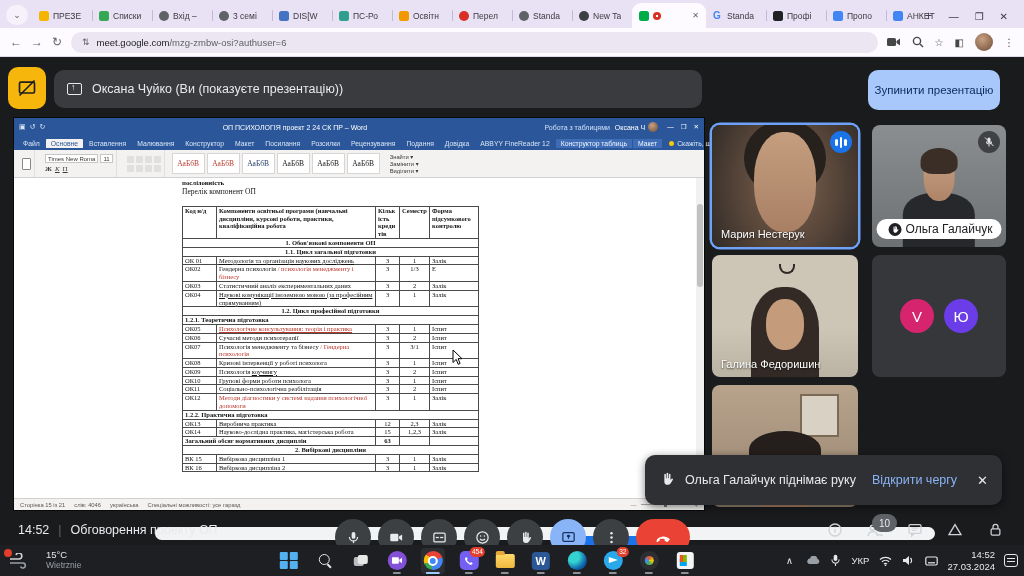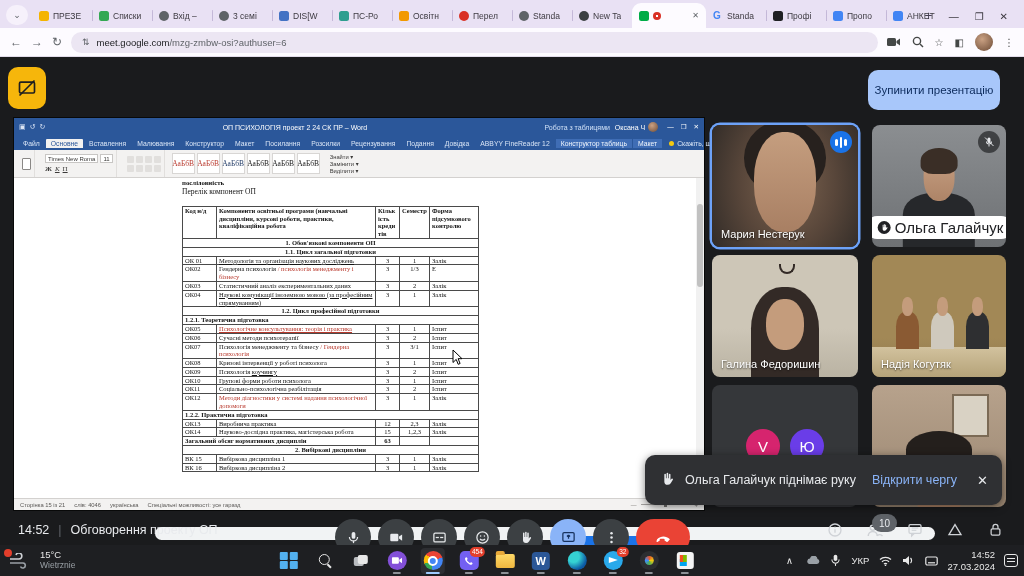--- a/index.html
+++ b/index.html
@@ -64,21 +64,21 @@
   .w-ribbon{height:28px;background:#f3f2f1;border-bottom:1px solid #d3d1cf;display:flex;align-items:center;gap:7px;padding:0 5px;font-size:6px;color:#3b3a39}
   .rg{display:flex;flex-direction:column;gap:2px;justify-content:center;height:100%;padding:0 3px;border-right:1px solid #e1dfdd}
   .clip{width:9px;height:12px;border:1px solid #8a8886;background:#fff;border-radius:1px}
   .fontbox{display:flex;gap:2px}
   .fsel{border:1px solid #c8c6c4;background:#fff;padding:0 2px;height:9px;line-height:8px;white-space:nowrap}
   .fmt{display:flex;gap:3px;font-family:"Liberation Serif",serif;font-size:7px}
   .fmt .b{font-weight:bold}.fmt .i{font-style:italic}.fmt .u{text-decoration:underline}
   .sqrow{display:flex;gap:2px}
   .msq{width:7px;height:7px;background:#e1dfdd;border-radius:1px}
   .chips{display:flex;gap:2px;align-items:center}
-  .chip{width:23px;height:21px;background:#fff;border:1px solid #d8d6d4;font-family:"Liberation Serif",serif;
+  .chip{width:33px;height:21px;background:#fff;border:1px solid #d8d6d4;font-family:"Liberation Serif",serif;
     font-size:7.5px;display:flex;align-items:center;justify-content:center}
   .editg{display:flex;flex-direction:column;gap:1px;font-size:5.8px;color:#3b3a39;border-right:none}
   .w-doc{position:absolute;top:60px;left:0;right:8px;bottom:12px;background:#fff;overflow:hidden}
   .w-scroll{position:absolute;top:60px;right:0;width:8px;bottom:12px;background:#f1f1f1}
   .w-thumb{position:absolute;left:1px;width:6px;top:8%;height:26%;background:#c1c1c1;border-radius:3px}
   .page-content{position:absolute;left:168px;top:1px;width:302px}
   .lead{font:bold 6.8px/1.1 "Liberation Serif",serif;color:#141414;height:6px;overflow:hidden}
   .dhead{font:7.5px/1.3 "Liberation Serif",serif;color:#141414;margin:2px 0 9px}
   table.doct{border-collapse:collapse;table-layout:fixed;width:296px;font:6.5px/1.2 "Liberation Serif",serif;color:#141414}
   table.doct td{border:1px solid #4a4a4a;padding:0 2px;vertical-align:top}
@@ -93,21 +93,21 @@
   .zoomer{margin-left:auto;display:flex;align-items:center;gap:4px;color:#7a7876}
   .zline{width:50px;height:1px;background:#a5a3a1;position:relative}
   .zknob{position:absolute;left:46%;top:-2px;width:3px;height:5px;background:#7a7876}
 
   
   #tiles{position:absolute;left:712px;top:68px;display:grid;grid-template-columns:146px 134px;grid-auto-rows:122px;gap:8px 14px}
   .tile{position:relative;border-radius:8px;overflow:hidden;background:#3c4043}
   .tile.speaking{box-shadow:0 0 0 2.5px #6da2f8}
   .tile-name{position:absolute;left:9px;bottom:7px;color:#fff;font-size:11px;text-shadow:0 1px 2px rgba(0,0,0,.7);white-space:nowrap}
   .tile-pill{position:absolute;left:50%;transform:translateX(-50%);bottom:8px;background:#fff;color:#202124;border-radius:13px;
-    padding:3px 9px 3px 12px;font-size:15px;display:flex;align-items:center;gap:4px;white-space:nowrap}
+    padding:3px 9px 3px 12px;font-size:12px;display:flex;align-items:center;gap:4px;white-space:nowrap}
   .pill-av{width:13px;height:13px;border-radius:50%;background:#202124;color:#fff;display:flex;align-items:center;justify-content:center;flex:none}
   .badge-tr{position:absolute;top:6px;right:6px;width:22px;height:22px;border-radius:50%;display:flex;align-items:center;justify-content:center;gap:2px}
   .badge-speak{background:#1a73e8}
   .badge-speak i{display:block;width:2.5px;background:#fff;border-radius:2px}
   .badge-mute{background:rgba(25,26,28,.65);color:#e8eaed}
   
   .face-dark{background:radial-gradient(95px 125px at 52% 48%,#7d6450 0%,#58463a 50%,#2c2825 100%)}
   .fd-hair{position:absolute;left:22%;top:-4%;width:56%;height:62%;border-radius:50%;background:#27211e}
   .fd-face{position:absolute;left:29%;top:6%;width:42%;height:82%;border-radius:46%;background:linear-gradient(#c59e7f,#a87f63)}
   .room-grey{background:linear-gradient(#8b8e91,#6e7174)}
@@ -148,21 +148,21 @@
   .ctl.present{background:#8ab4f8;color:#17325e}
   .ctl.end{width:54px;border-radius:18px;background:#ea4335;color:#fff}
   #panelicons{position:absolute;left:826px;top:464px;display:flex;gap:22px;color:#cfd2d6;z-index:3}
   .pic{width:18px;height:18px;display:flex;align-items:center;justify-content:center}
 
   
   .cursor{position:absolute;left:452px;top:349px;z-index:40}
 
   
   .taskbar{position:absolute;left:0;right:0;bottom:0;height:31px;background:#1e1f22;z-index:20;display:flex;align-items:center}
-  .tb-weather{position:absolute;left:8px;display:flex;align-items:center;gap:12px;color:#e6e6e6}
+  .tb-weather{position:absolute;left:8px;display:flex;align-items:center;gap:18px;color:#e6e6e6}
   .wx-ico{position:relative;width:20px;height:16px;color:#cfd2d6}
   .wx-badge{position:absolute;top:-4px;left:-4px;width:8px;height:8px;border-radius:50%;background:#e33e2b}
   .wx-txt{font-size:9.5px;line-height:1.15}
   .wx-txt .cond{color:#9aa0a6;font-size:8.5px}
   #tbcenter{position:absolute;left:50%;transform:translateX(-56%);display:flex;gap:12px;align-items:center}
   .tb-app{position:relative;width:24px;height:26px;display:flex;align-items:center;justify-content:center;border-radius:4px}
   .tb-app.run::after{content:"";position:absolute;bottom:0;left:8px;right:8px;height:2px;border-radius:2px;background:#8d9196}
   .tb-app.act{background:#2d2e32}
   .tb-app.act::after{left:5px;right:5px;background:#9ecbff}
   .tb-badge{position:absolute;top:-1px;right:-4px;min-width:12px;height:10px;padding:0 2px;border-radius:5px;background:#e33e2b;
@@ -301,20 +301,24 @@
 </div>
 
 <div class="meet">
 
   <div class="banner-yellow">
     <svg width="20" height="20" viewBox="0 0 24 24">
         <rect x="3" y="5" width="18" height="13" rx="1.5" fill="none" stroke="#1f1f1f" stroke-width="2"></rect>
         <line x1="3" y1="21" x2="21" y2="3" stroke="#1f1f1f" stroke-width="2"></line>
       </svg>
   </div>
+  <div class="banner-pill">
+    <span class="present-ico"></span>
+    <span>Оксана Чуйко (Ви (показуєте презентацію))</span>
+  </div>
   <div class="stop-btn">Зупинити презентацію</div>
 
   <div class="word">
     <div class="w-title">
       <span class="w-qat">
         <span>▣</span>
         <span>↺</span>
         <span>↻</span>
       </span>
       <span class="t-center">ОП ПСИХОЛОГІЯ проект 2 24 СК ПР  –  Word</span>
@@ -601,27 +605,20 @@
           </span>
           <span>Ольга Галайчук</span>
         </div>
       </div>
       <div class="tile room-beige">
         <div class="chand"></div>
         <div class="fig2-hair"></div>
         <div class="fig2-face"></div>
         <div class="tile-name">Галина Федоришин</div>
       </div>
-      <div class="tile office">
-        <div class="desk"></div>
-        <div class="op op1"></div>
-        <div class="op op2"></div>
-        <div class="op op3"></div>
-        <div class="tile-name">Надія Когутяк</div>
-      </div>
       <div class="tile avatars">
         <div class="av" style="background: rgb(214, 36, 110);">V</div>
         <div class="av" style="background: rgb(106, 61, 232);">Ю</div>
       </div>
       <div class="tile room-warm">
         <div class="frame"></div>
         <div class="fig3-head"></div>
       </div>
     </div>
 

